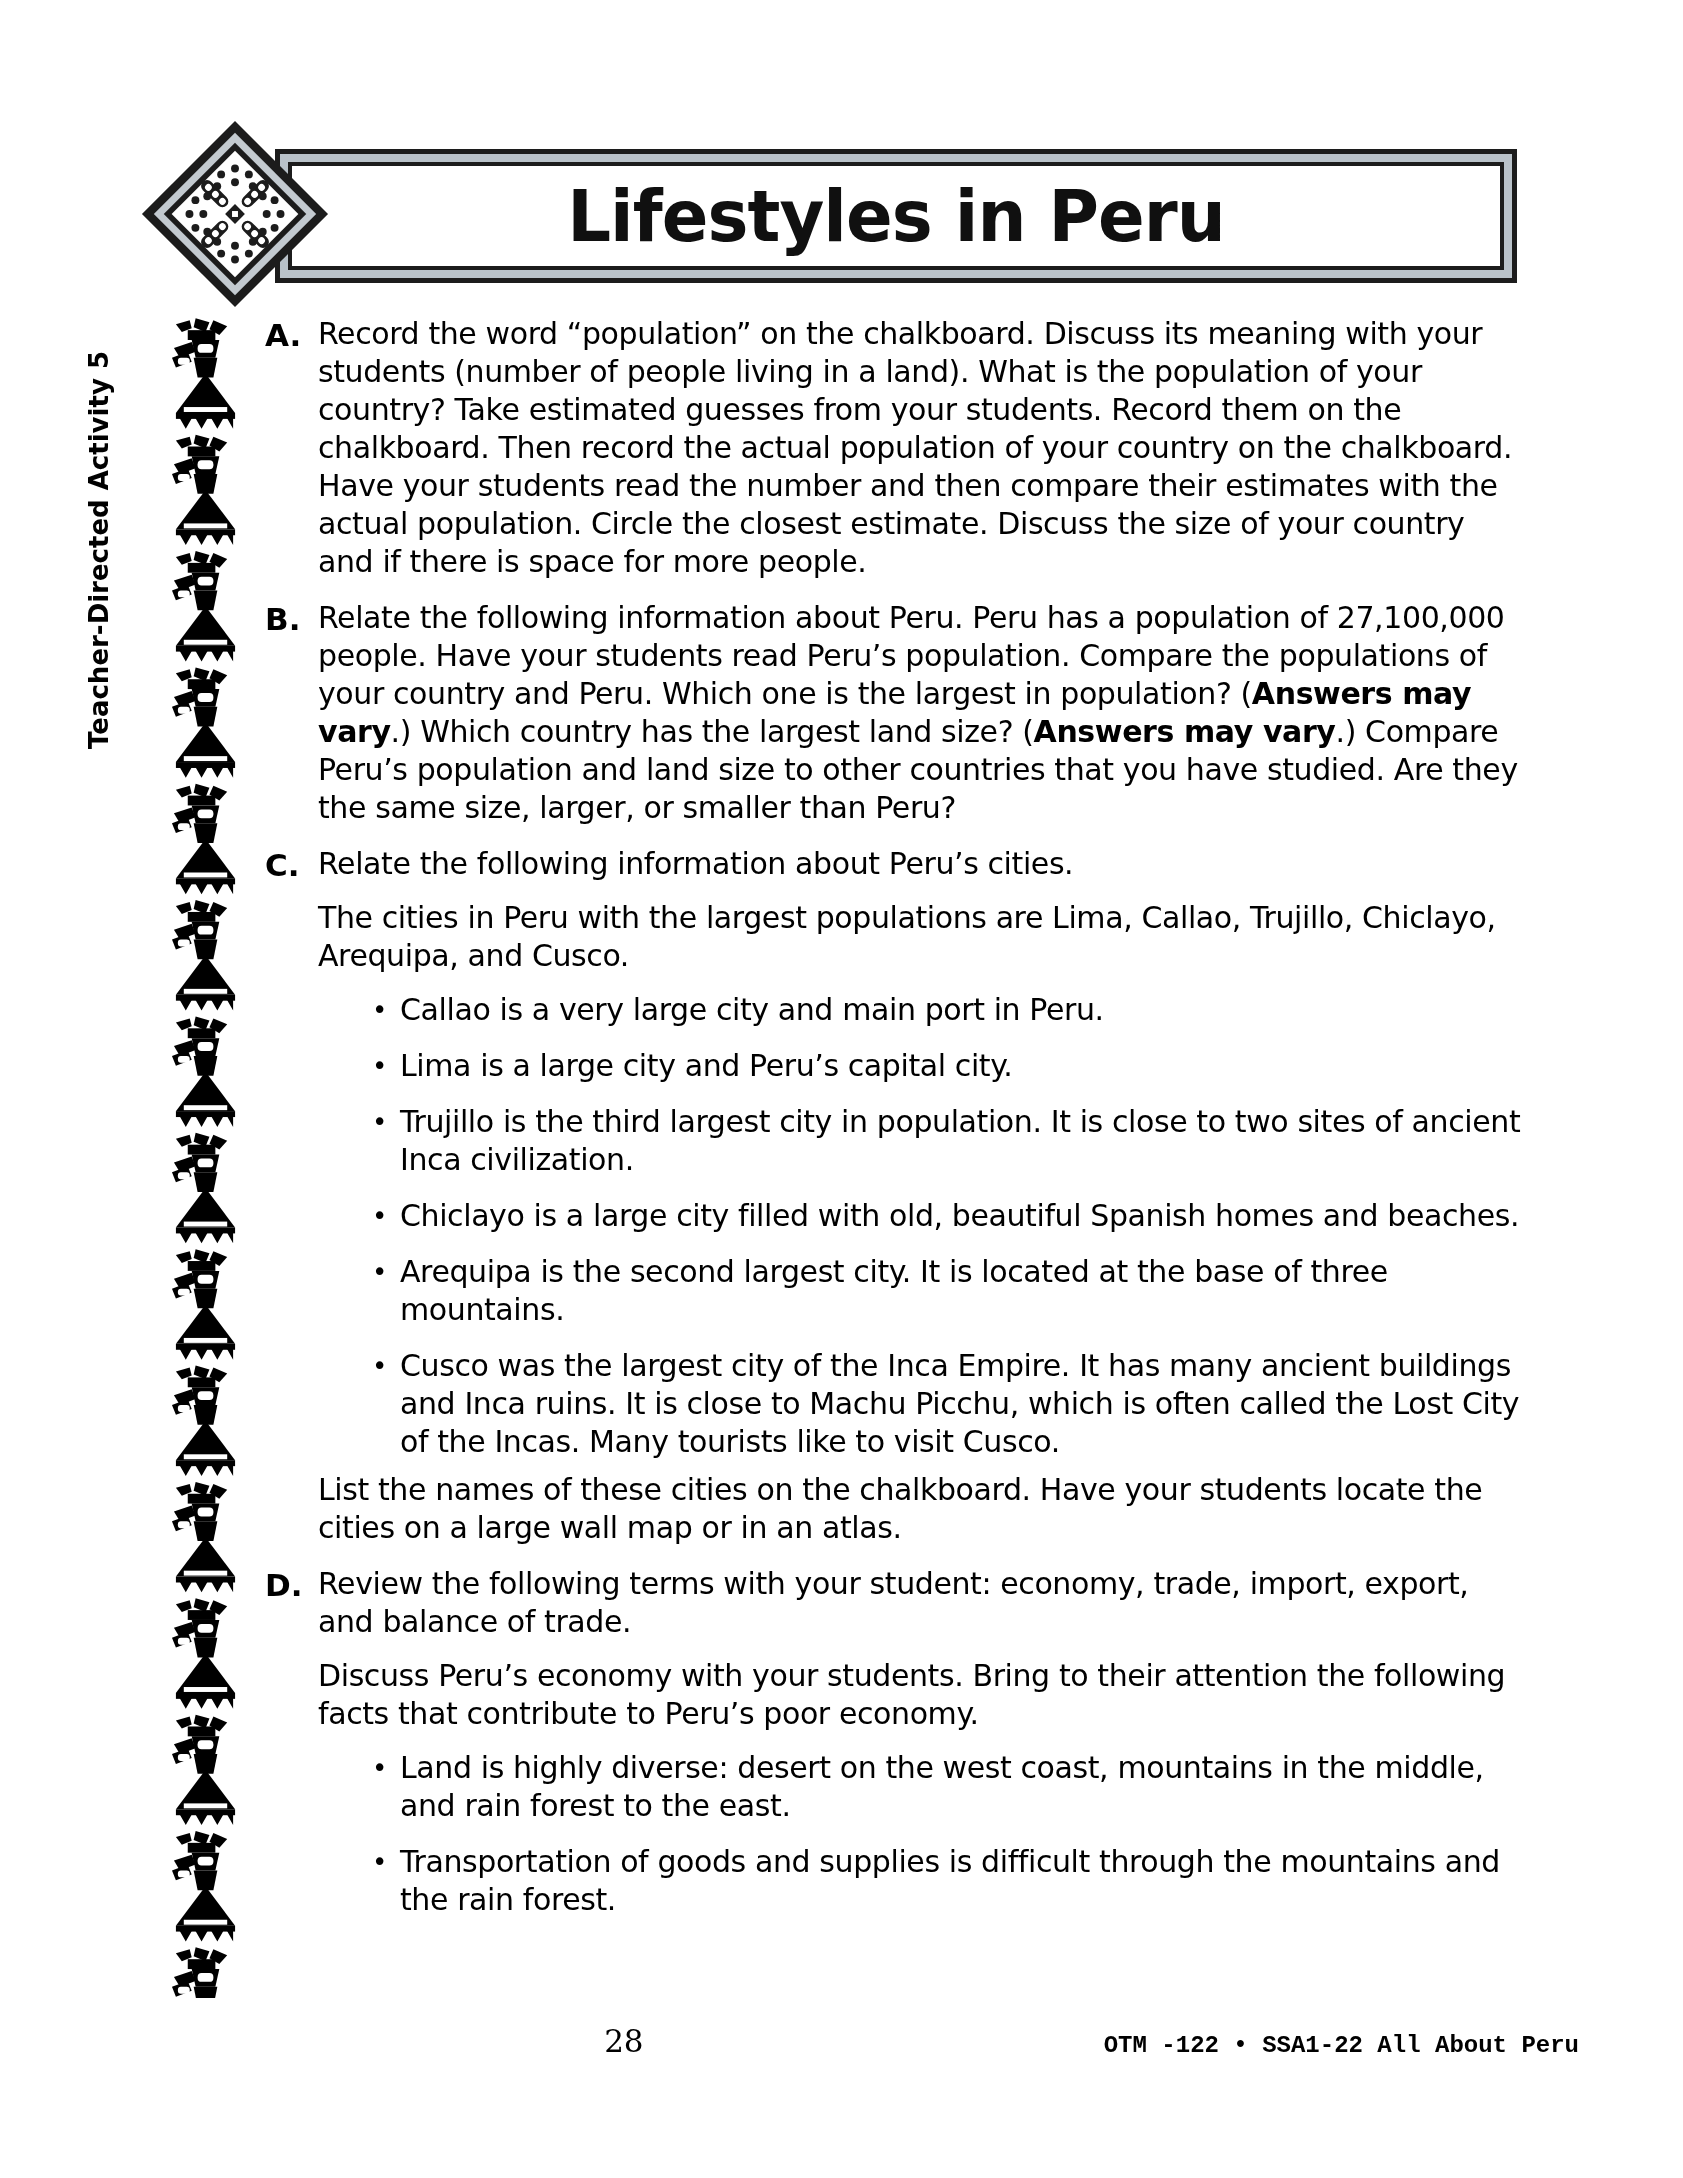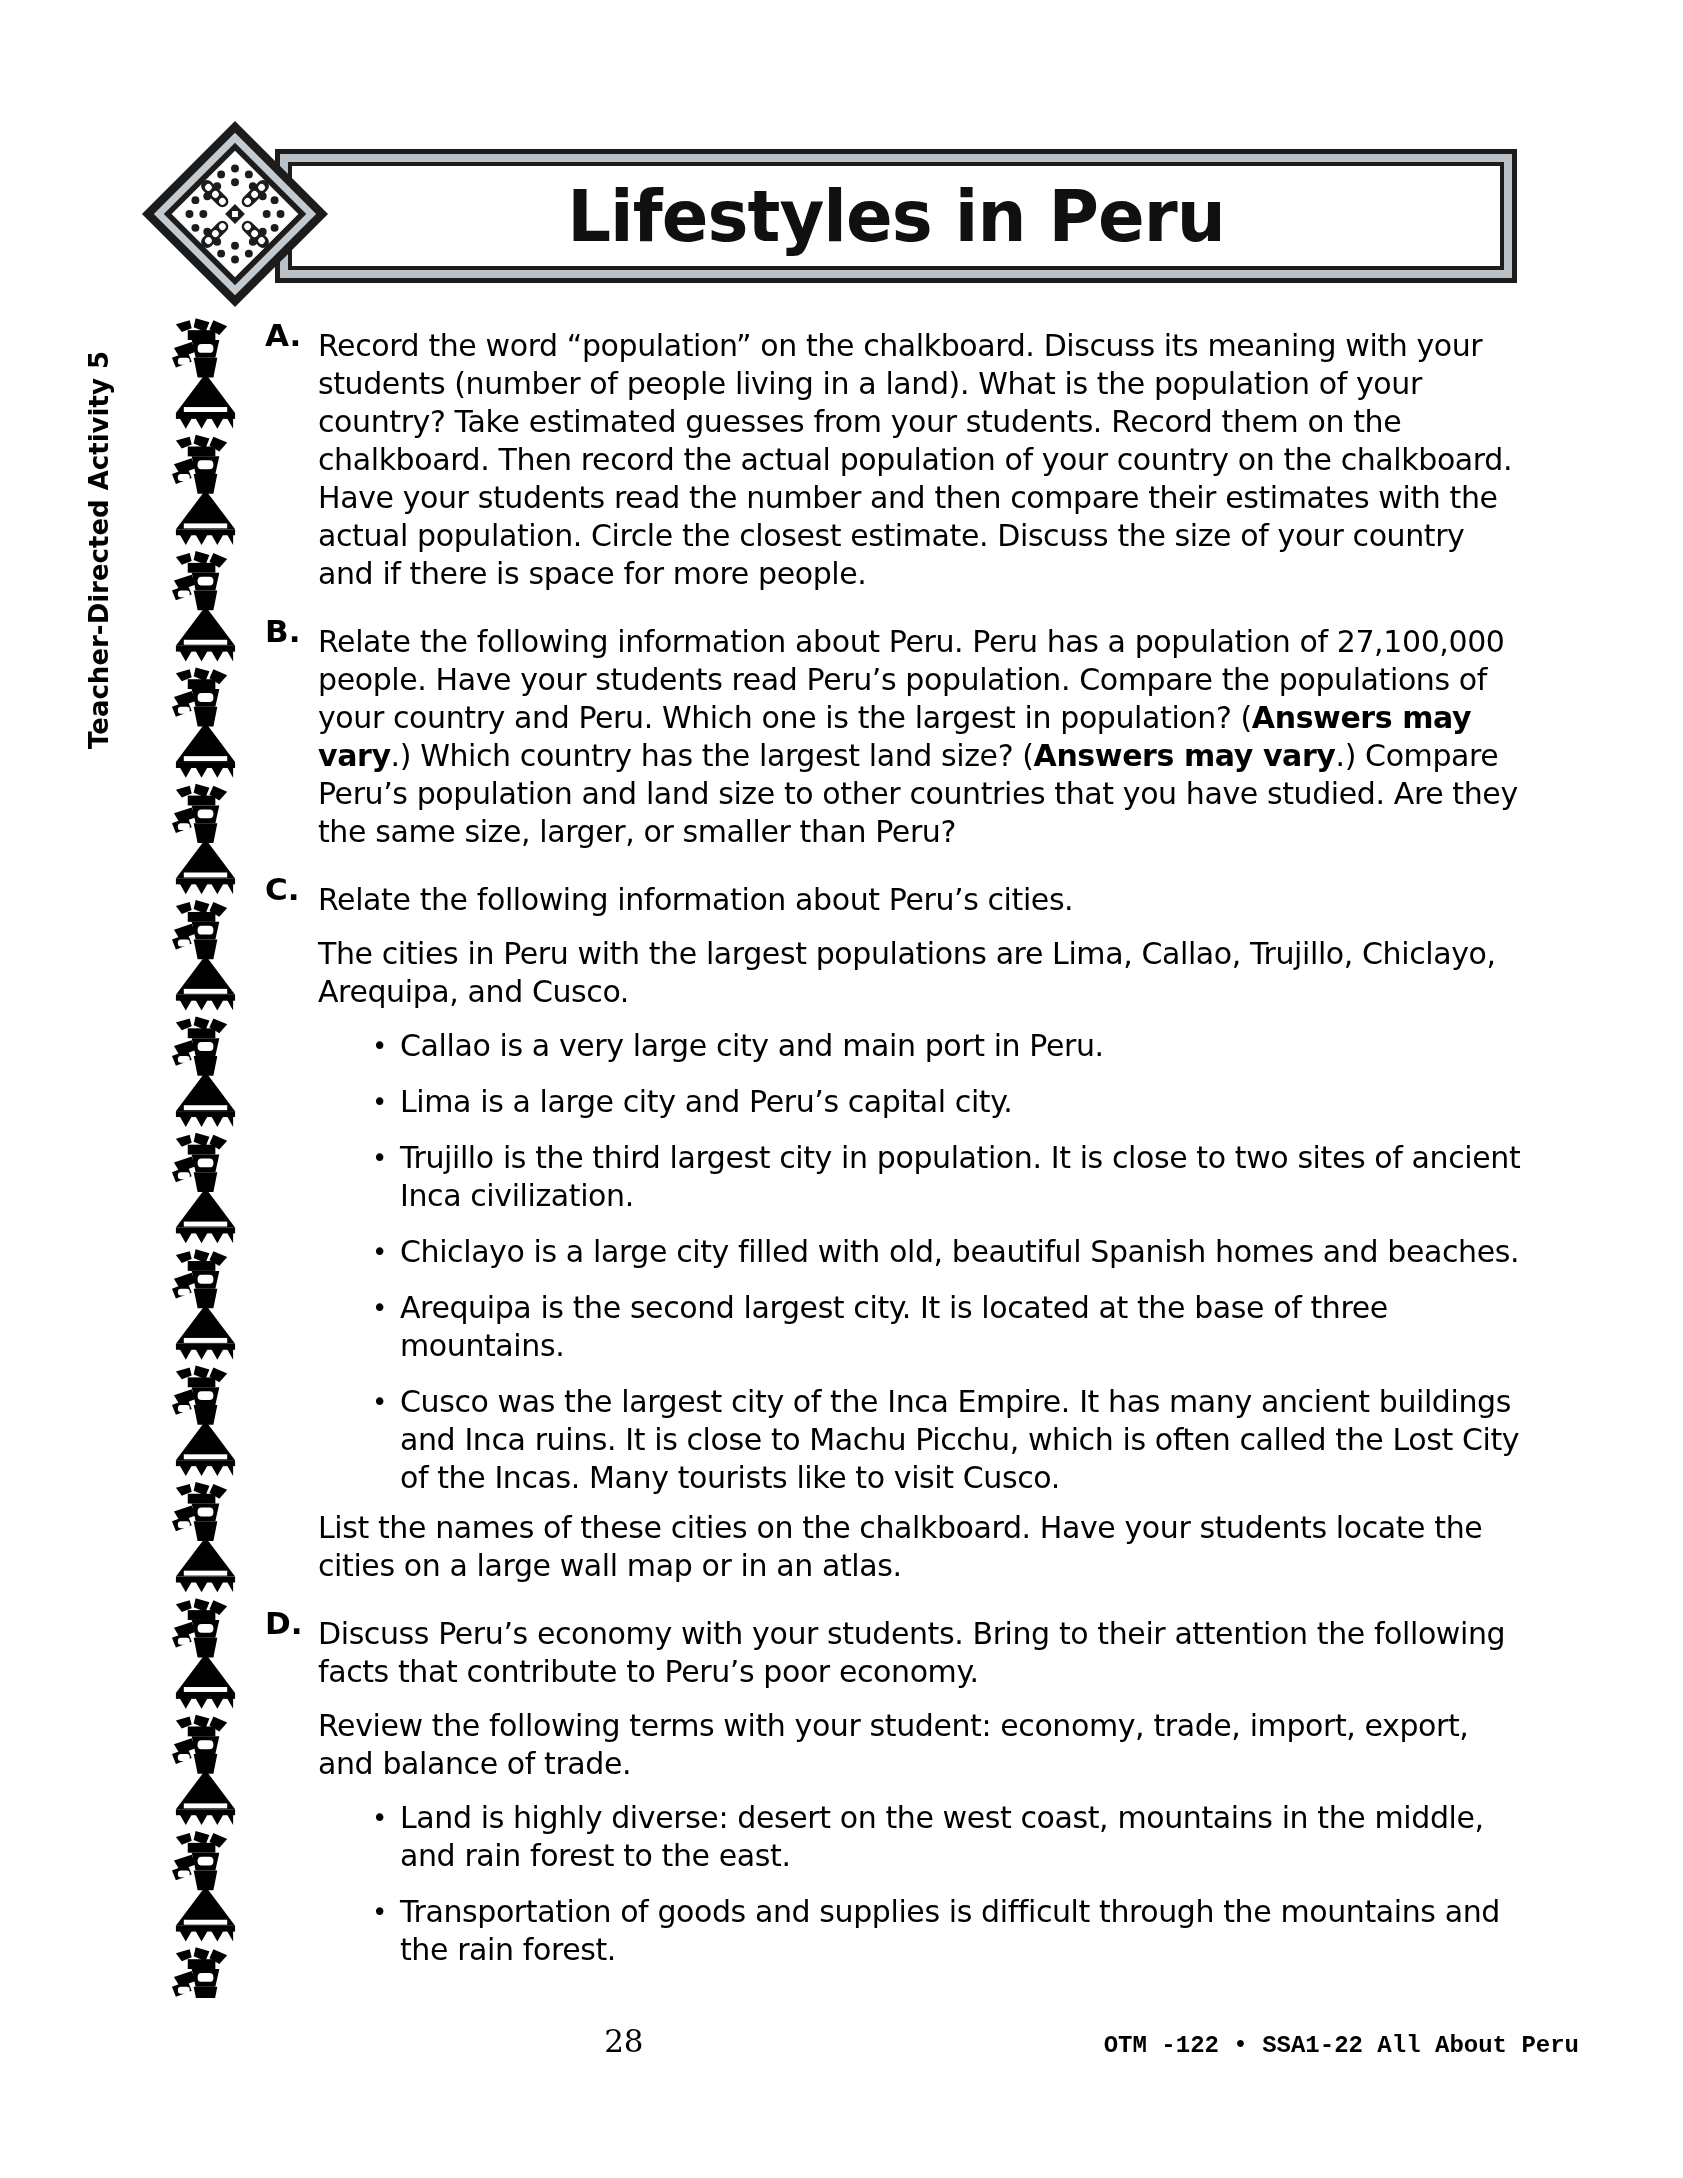--- a/index.html
+++ b/index.html
@@ -126,21 +126,21 @@
     color: #000;
   }
   .item-body {
     flex: 1 1 auto;
   }
   .para {
     font-family: "DejaVu Sans", sans-serif;
     font-size: 30px;
     line-height: 38px;
     color: #000;
-    margin: 12px 0 16px 0;
+    margin: 0 0 16px 0;
     letter-spacing: -0.4px;
     transform-origin: left top;
   }
   .para:last-child { margin-bottom: 0; }
   .para b { font-weight: bold; }
 
   
   ul.bullets {
     list-style: none;
     margin: 4px 0 10px 0;
@@ -360,22 +360,22 @@
           <li><span class="dot">•</span><span>Arequipa is the second largest city.  It is located at the base of three mountains.</span></li>
           <li><span class="dot">•</span><span>Cusco was the largest city of the Inca Empire.  It has many ancient buildings and Inca ruins.  It is close to Machu Picchu, which is often called the Lost City of the Incas.  Many tourists like to visit Cusco.</span></li>
         </ul>
         <p class="para"><span>List the names of these cities on the chalkboard.  Have your students locate the cities on a large wall map or in an atlas.</span></p>
       </div>
     </div>
 
     <div class="item">
       <div class="item-letter">D.</div>
       <div class="item-body">
+        <p class="para"><span>Review the following terms with your student:  economy, trade, import, export, and balance of trade.</span></p>
         <p class="para"><span>Discuss Peru’s economy with your students.  Bring to their attention the following facts that contribute to Peru’s poor economy.</span></p>
-        <p class="para"><span>Review the following terms with your student:  economy, trade, import, export, and balance of trade.</span></p>
         <ul class="bullets">
           <li><span class="dot">•</span><span>Land is highly diverse: desert on the west coast, mountains in the middle, and rain forest to the east.</span></li>
           <li><span class="dot">•</span><span>Transportation of goods and supplies is difficult through the mountains and the rain forest.</span></li>
         </ul>
       </div>
     </div>
 
   </div>
 
   <div class="footer">

